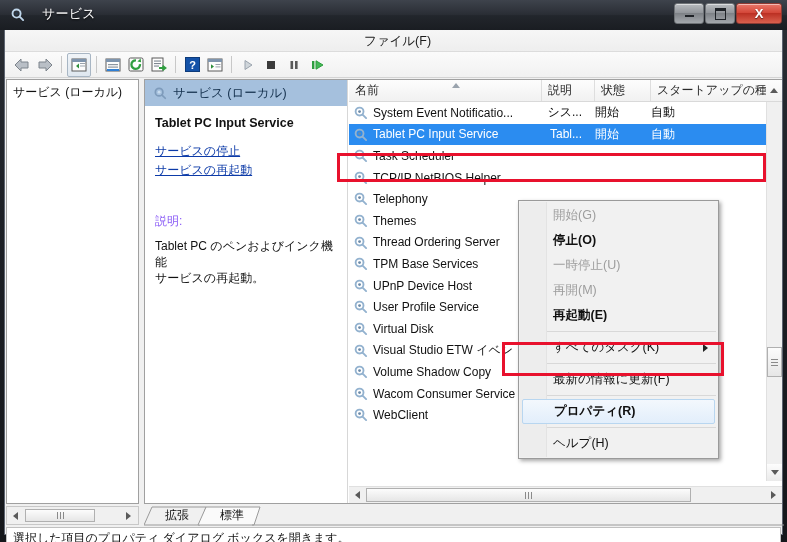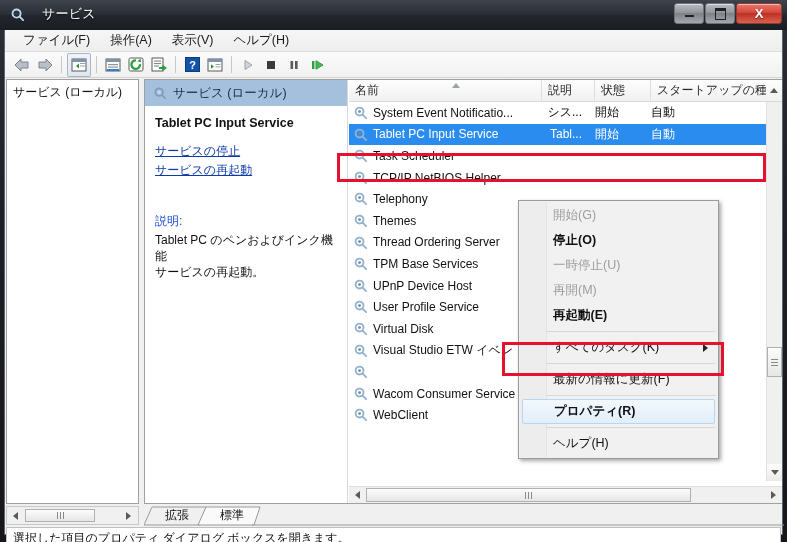--- a/index.html
+++ b/index.html
@@ -44,21 +44,21 @@
   #client{
     position:absolute;left:4px;top:30px;width:779px;height:505px;
     background:#f0f0f0;border:1px solid #5d6470;border-top:none;box-sizing:border-box;
   }
 
   
   #menubar{
     position:absolute;left:0;top:0;width:777px;height:22px;
     background:linear-gradient(180deg,#f6f6f6 0%,#eeeeee 100%);
     border-bottom:1px solid #dcdcdc;
-    display:flex;align-items:center;padding-left:8px;box-sizing:border-box;
+    display:flex;align-items:center;padding-left:8px;box-sizing:border-box;flex-direction:column;
   }
   .menu-item{
     padding:3px 10px;color:#1a1a1a;font-size:12.5px;white-space:nowrap;border-radius:2px;
   }
 
   
   #toolbar{
     position:absolute;left:0;top:22px;width:777px;height:26px;
     background:linear-gradient(180deg,#fbfbfb 0%,#f1f1f1 100%);
     border-bottom:1px solid #d4d4d4;
@@ -93,21 +93,21 @@
   #details-header{
     height:26px;background:#a5c0dd;display:flex;align-items:center;padding-left:8px;gap:6px;
     box-sizing:border-box;
   }
   #details-header .title-text2{color:#14304d;font-size:12.5px;}
   #svc-name{font-weight:bold;font-size:12.5px;color:#111;margin:10px 0 0 10px;}
   .dlink{
     display:block;margin-left:10px;color:#0d3ba8;text-decoration:underline;font-size:12px;margin-top:2px;
   }
   #links{margin-top:13px;}
-  #desc-label{margin:34px 0 2px 10px;font-size:12px;color:#1d4ed8;}
+  #desc-label{margin:34px 0 8px 10px;font-size:12px;color:#8b5cf6;}
   #desc-body{margin:2px 10px 0 10px;font-size:12px;color:#111;line-height:1.35;}
 
   
   #listview{
     position:absolute;left:204px;top:0;width:433px;height:423px;background:#ffffff;overflow:hidden;
   }
   #lv-header{
     position:absolute;left:0;top:0;height:22px;width:433px;
     background:linear-gradient(180deg,#fdfdfd 0%,#f1f1f1 100%);
     border-bottom:1px solid #d9d9d9;box-sizing:border-box;
@@ -530,20 +530,21 @@
               <span class="c-desc"></span>
               <span class="c-state"></span>
               <span class="c-startup"></span>
             </div>
             <div class="row">
               <svg class="gear" viewBox="0 0 16 16">
                 <circle cx="7" cy="7" r="4.2" fill="none" stroke="#93b2cf" stroke-width="2"></circle>
                 <circle cx="7" cy="7" r="1.5" fill="#6d8ba8"></circle>
                 <path d="M10.2 10.2 L14 14" stroke="#93b2cf" stroke-width="2" stroke-linecap="round"></path>
               </svg>
+              <span class="c-name">Volume Shadow Copy</span>
               <span class="c-desc">バッ...</span>
               <span class="c-state"></span>
               <span class="c-startup">手動</span>
             </div>
             <div class="row">
               <svg class="gear" viewBox="0 0 16 16">
                 <circle cx="7" cy="7" r="4.2" fill="none" stroke="#93b2cf" stroke-width="2"></circle>
                 <circle cx="7" cy="7" r="1.5" fill="#6d8ba8"></circle>
                 <path d="M10.2 10.2 L14 14" stroke="#93b2cf" stroke-width="2" stroke-linecap="round"></path>
               </svg>

